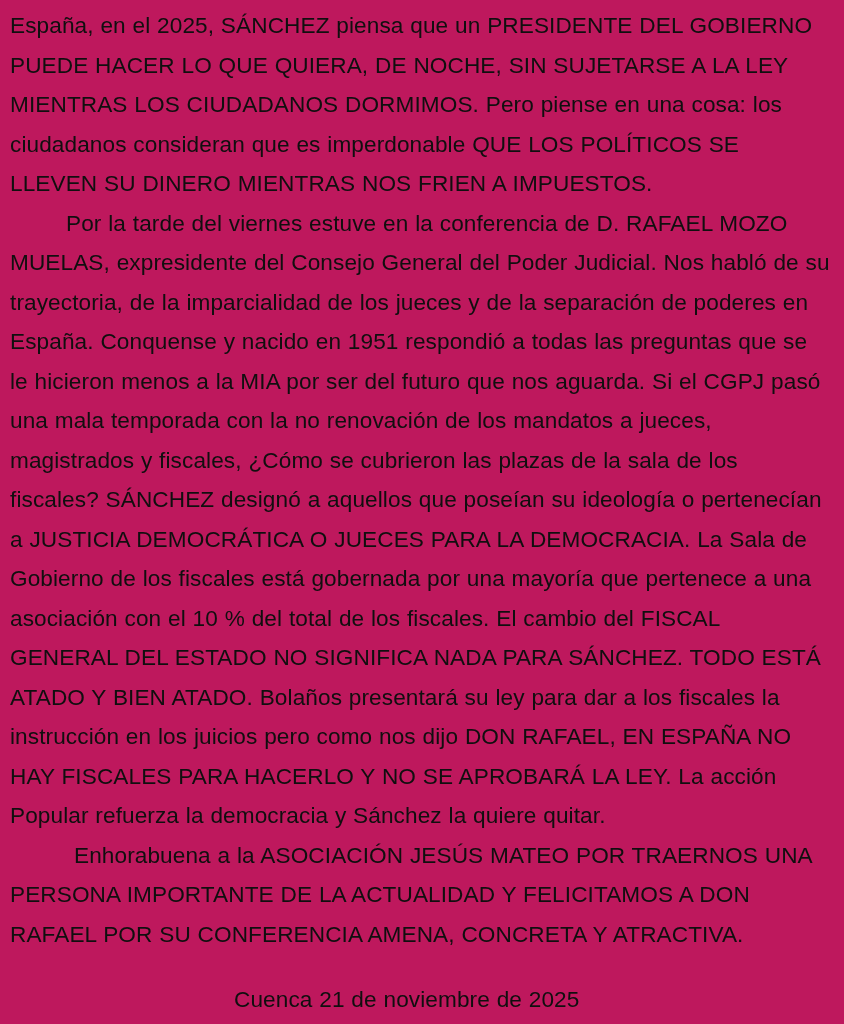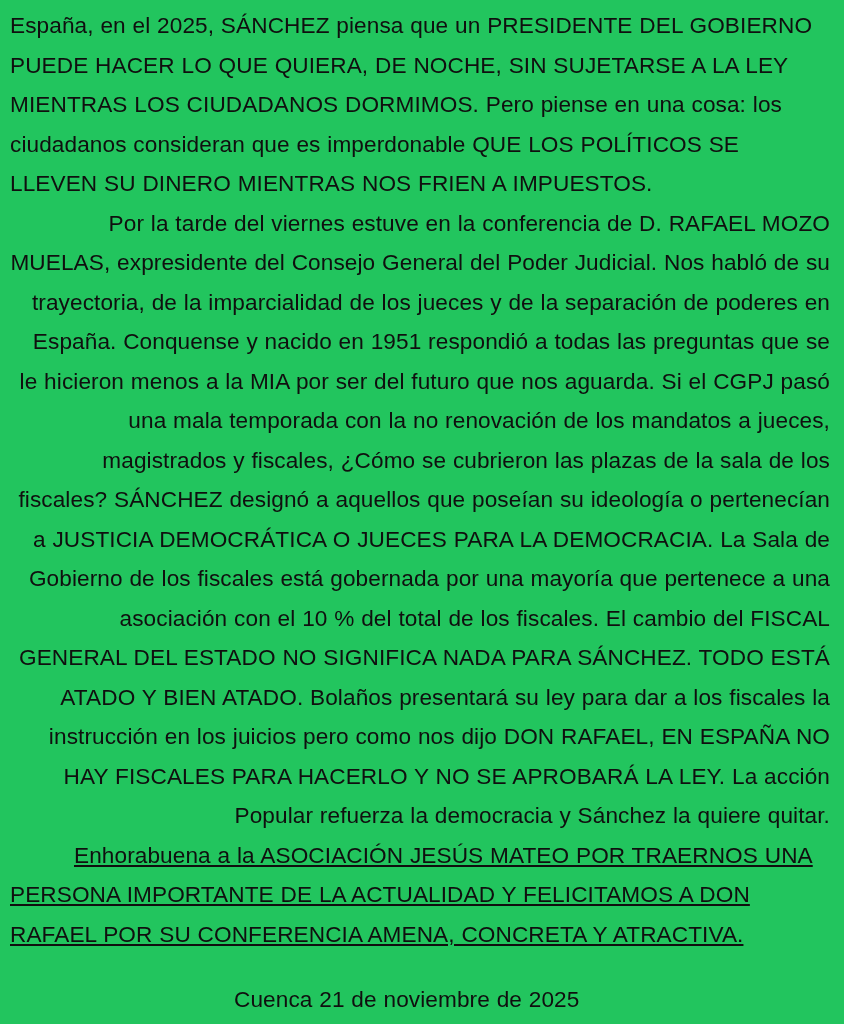--- a/index.html
+++ b/index.html
@@ -13,42 +13,40 @@
     font-family: "Liberation Sans", sans-serif;
     color: #100f0f;
     overflow: hidden;
   }
   .page {
     position: relative;
     width: 844px;
     height: 1024px;
     box-sizing: border-box;
     padding: 6px 14px 0 10px;
-    background: #22c55e;
+    background: #be185d;
   }
   .doc-body {
     font-size: 22.6px;
     line-height: 39.5px;
     letter-spacing: 0.1px;
     text-align: left;
     word-spacing: 0.4px;
   }
   p {
     margin: 0;
   }
   .para-cont {
     text-indent: 0;
   }
   .para-indent {
     text-indent: 56px;
-    text-align: right;
   }
   .para-indent2 {
     text-indent: 64px;
-    text-decoration: underline;
   }
   .sig-block {
     margin-top: 26px;
     padding-left: 216px;
     font-size: 22.6px;
     line-height: 39.5px;
   }
   .sig-line {
     margin: 8px;
   }

